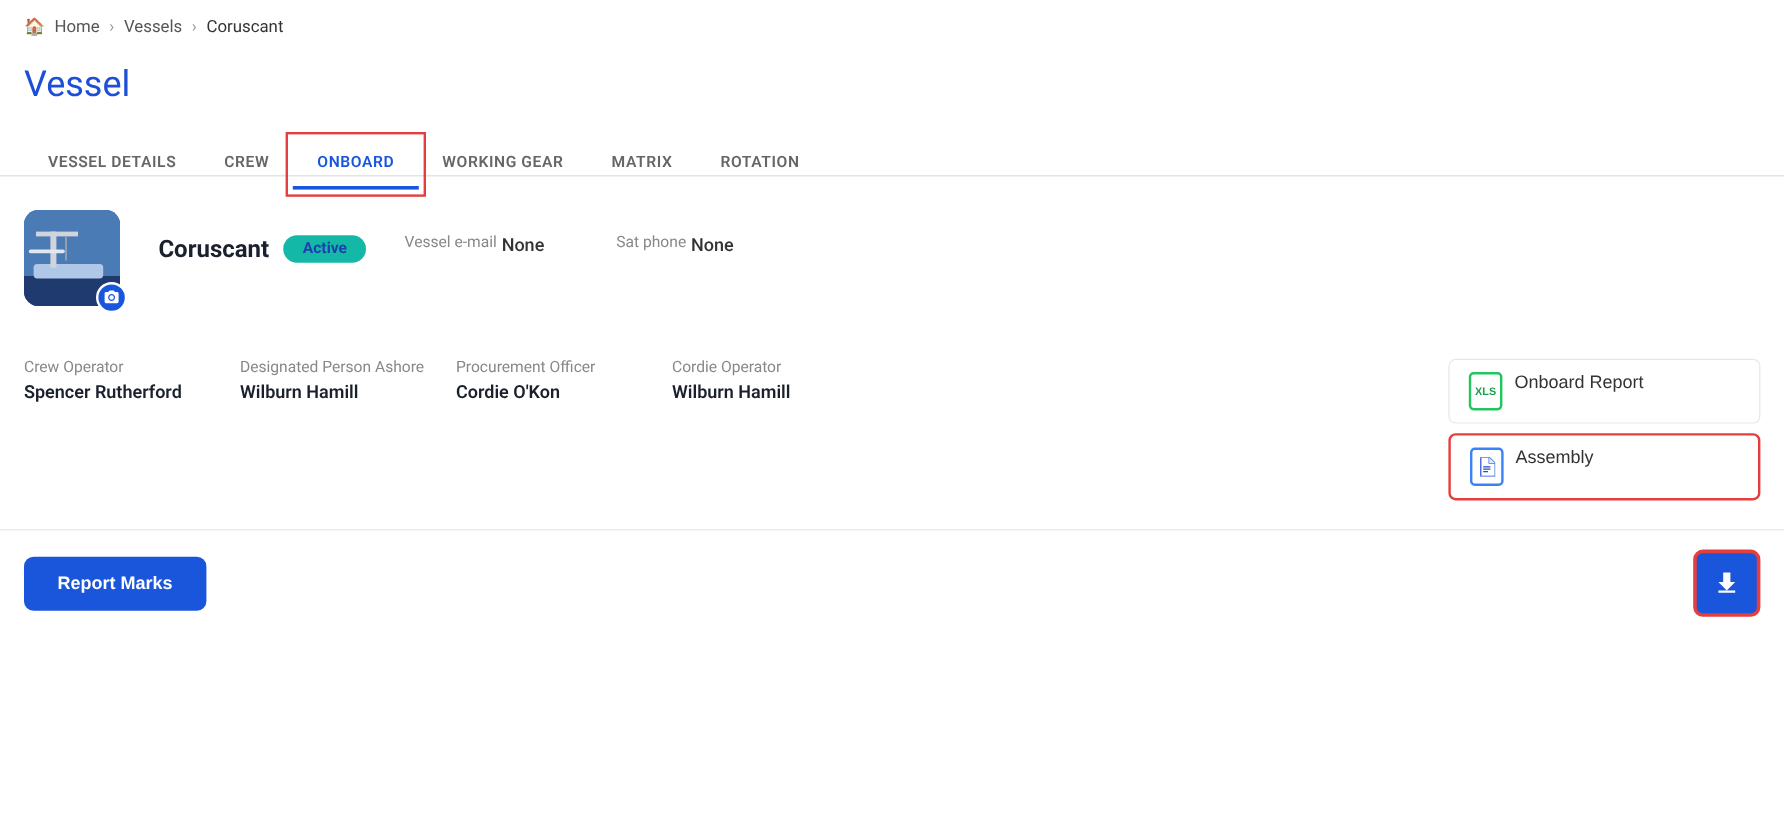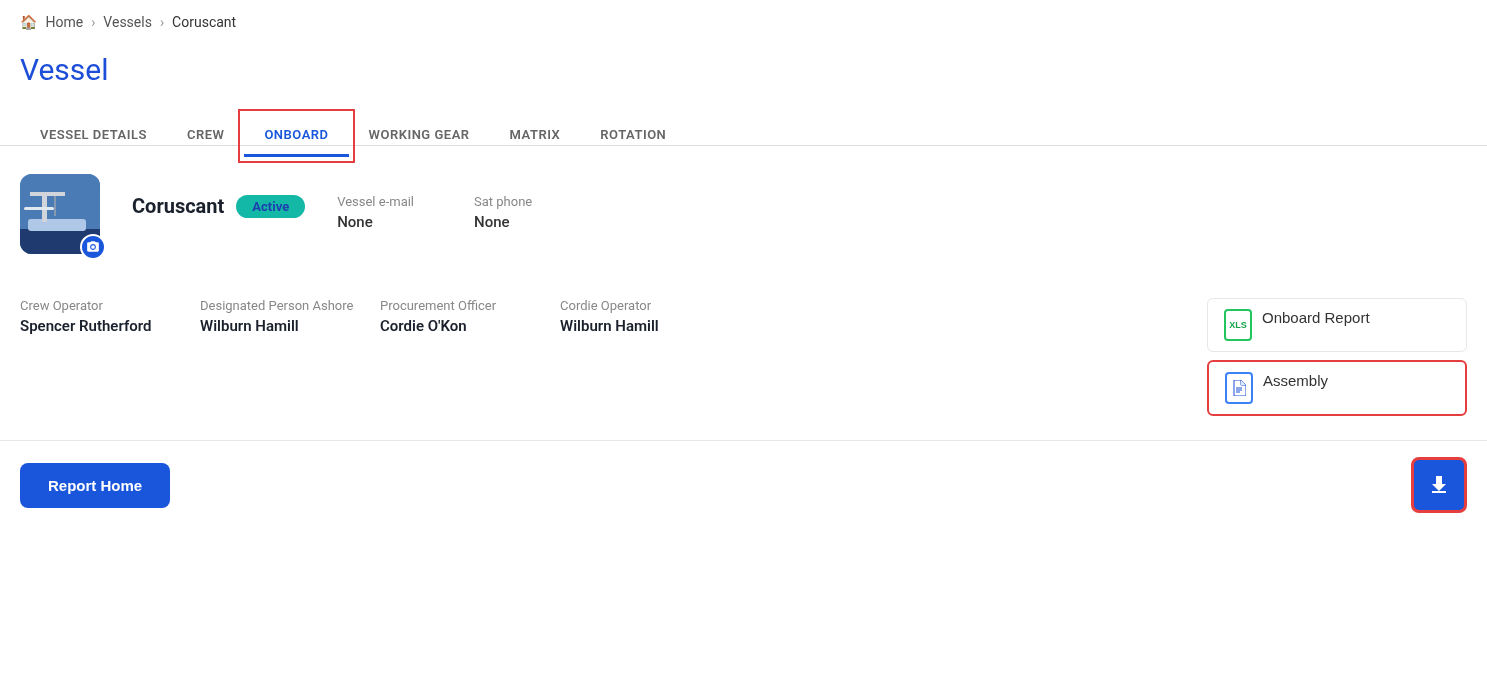--- a/index.html
+++ b/index.html
@@ -82,21 +82,21 @@
     .vessel-name { font-size: 20px; font-weight: 700; color: #1a202c; }
     .status-badge {
       background: #14b8a6; color: #1e40af;
       padding: 4px 16px; border-radius: 20px;
       font-size: 13px; font-weight: 700;
     }
 
     .vessel-contact {
       display: flex; gap: 60px; padding-top: 20px;
     }
-    .contact-group { display: flex; flex-direction: column; gap: 4px; }
+    .contact-group { display: flex; flex-direction: row; gap: 4px; }
     .contact-label { color: #888; font-size: 13px; }
     .contact-value { color: #333; font-size: 15px; font-weight: 500; }
 
     .crew-section {
       display: flex; align-items: flex-start; gap: 0;
       padding: 24px 20px 24px 20px;
       border-bottom: 1px solid #e5e7eb;
     }
     .crew-person { min-width: 180px; }
     .crew-role { color: #888; font-size: 13px; margin-bottom: 4px; }
@@ -254,19 +254,19 @@
           <path d="M2 0h7l5 5v11H2V0zm7 0v5h5M4 8h6M4 10h6M4 12h4" stroke="#1d4ed8" stroke-width="1" fill="none"></path>
           <path d="M9 0v5h5" fill="#dbeafe"></path>
         </svg>
       </div>
       <span>Assembly</span>
     </button>
   </div>
 </div>
 
 <div class="footer-bar">
-  <button class="report-date-btn">Report Home</button>
+  <button class="report-date-btn">Report Marks</button>
   <button class="download-btn" style="border:3px solid #e53e3e;">
     <svg viewBox="0 0 24 24">
       <path d="M5 20h14v-2H5v2zm14-9h-4V3H9v8H5l7 7 7-7z"></path>
     </svg>
   </button>
 </div>
 
 </body></html>

